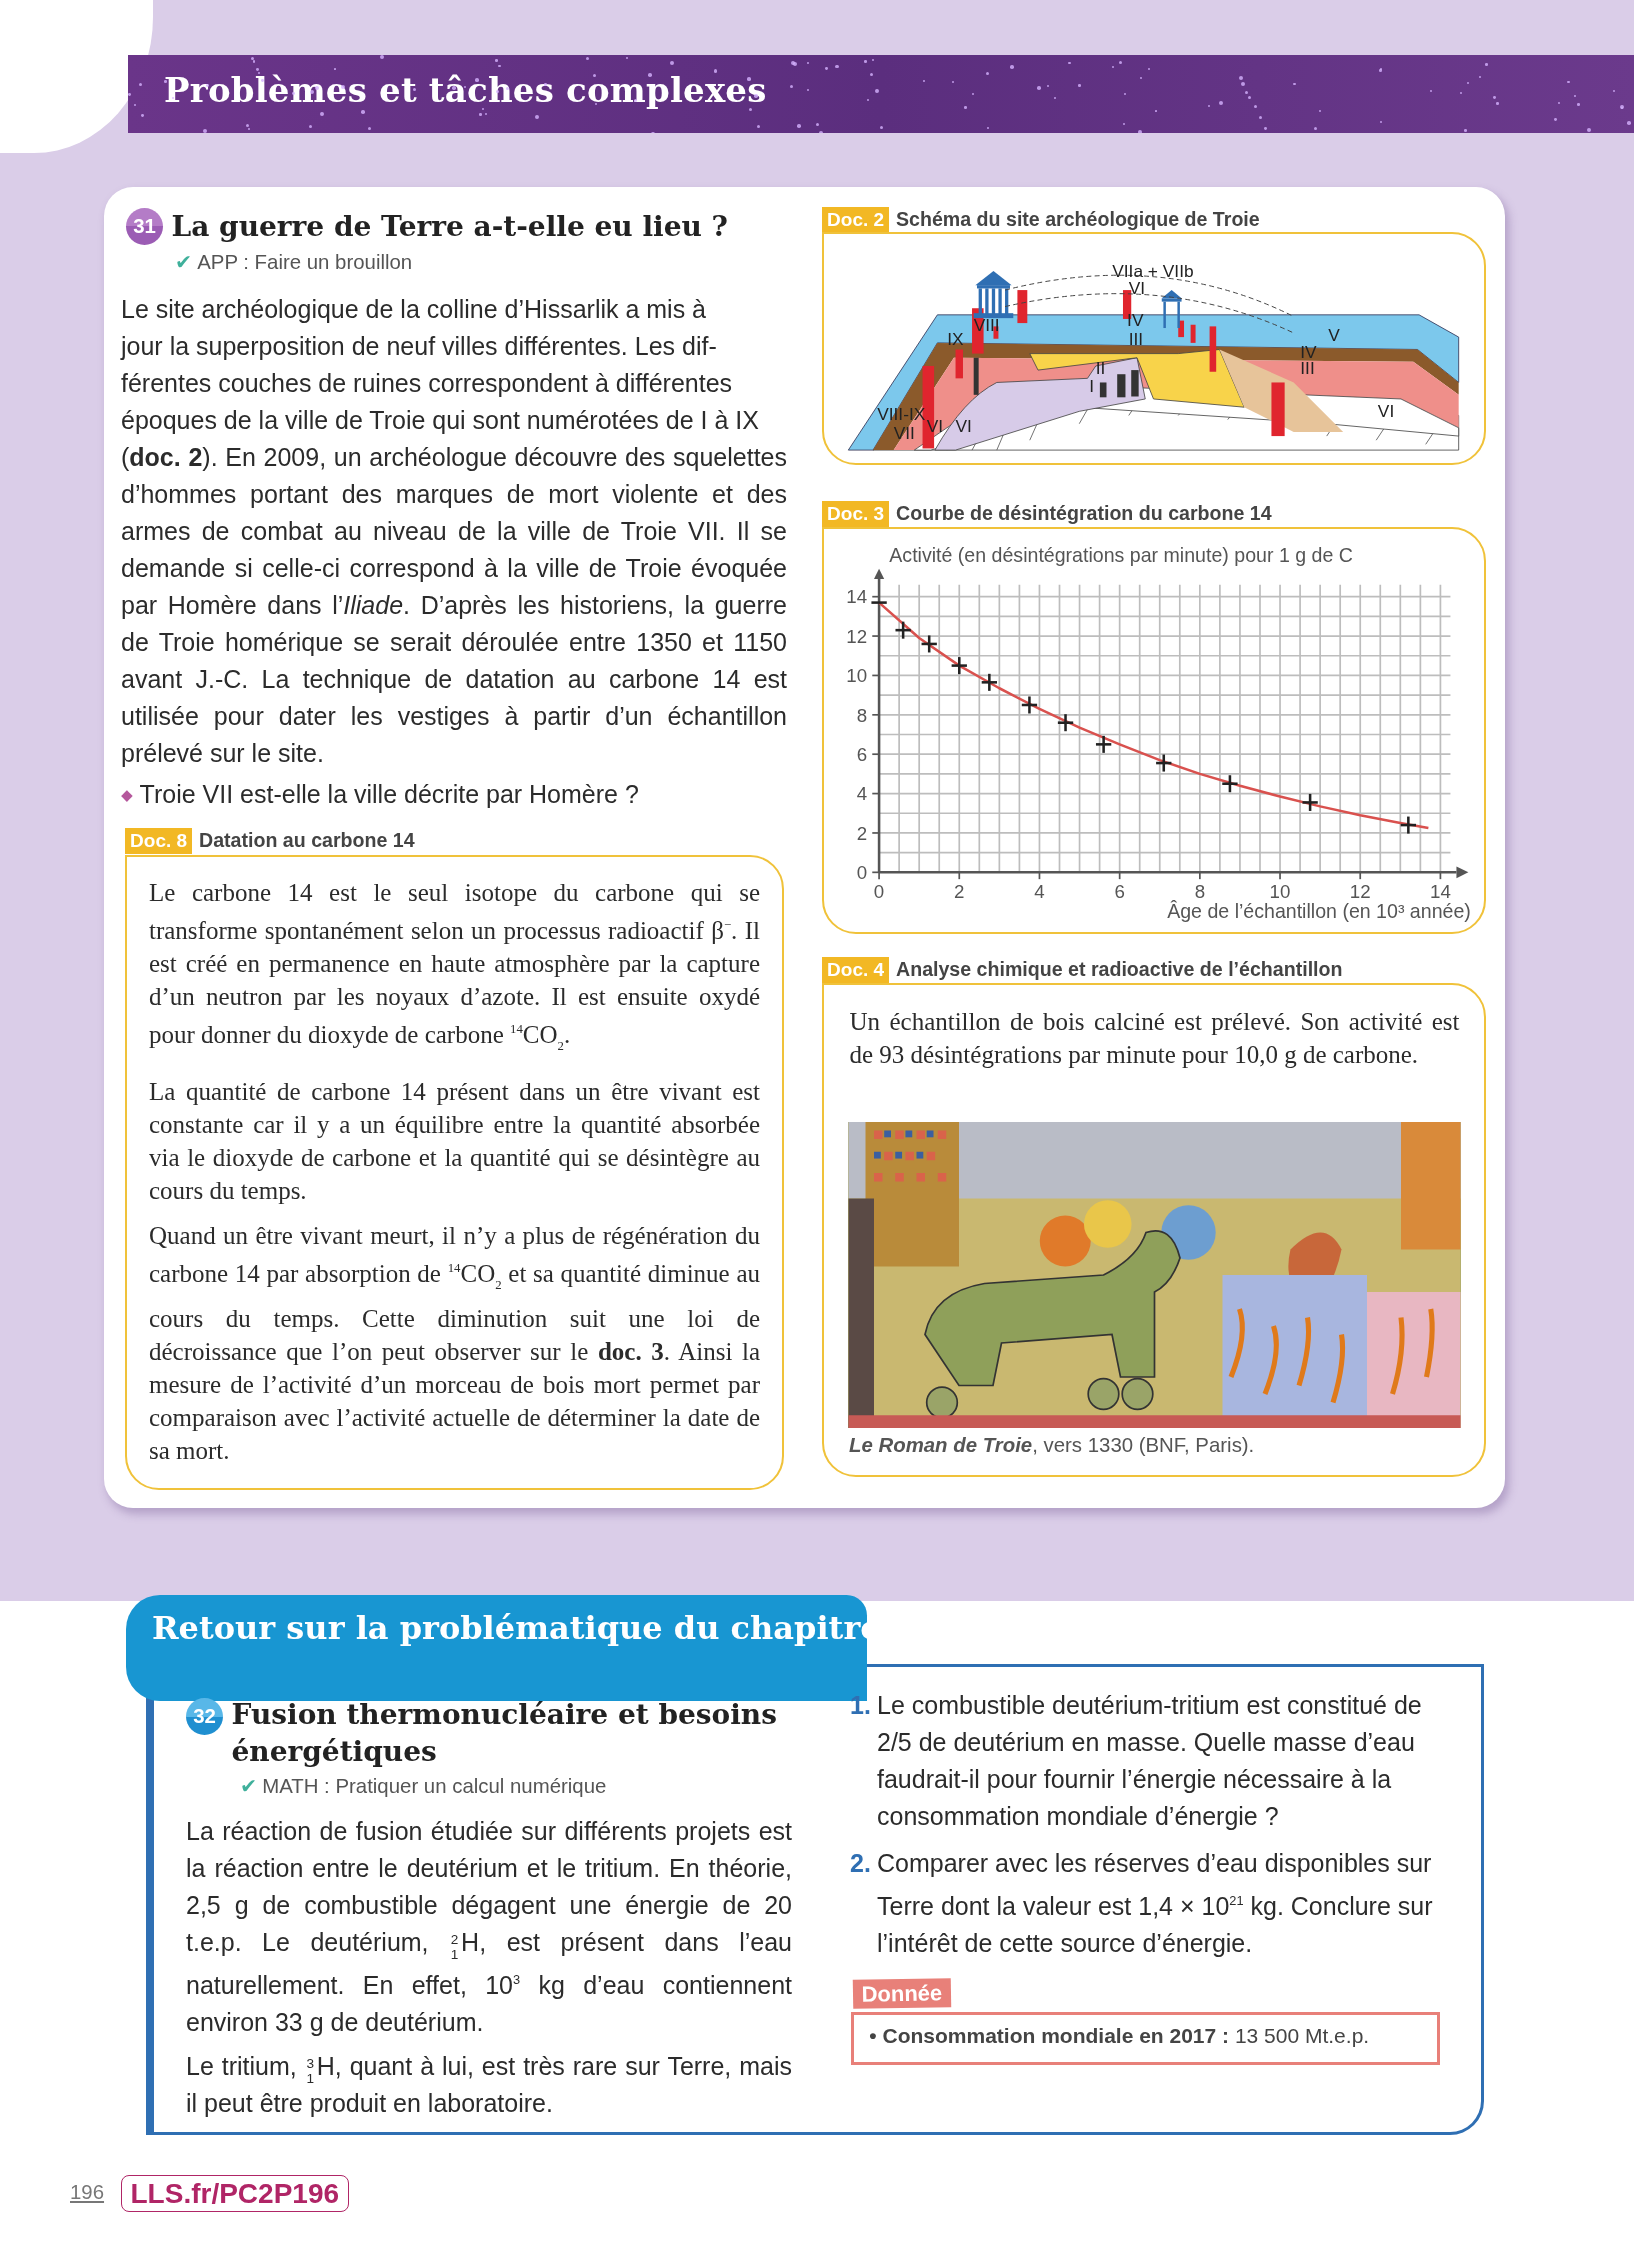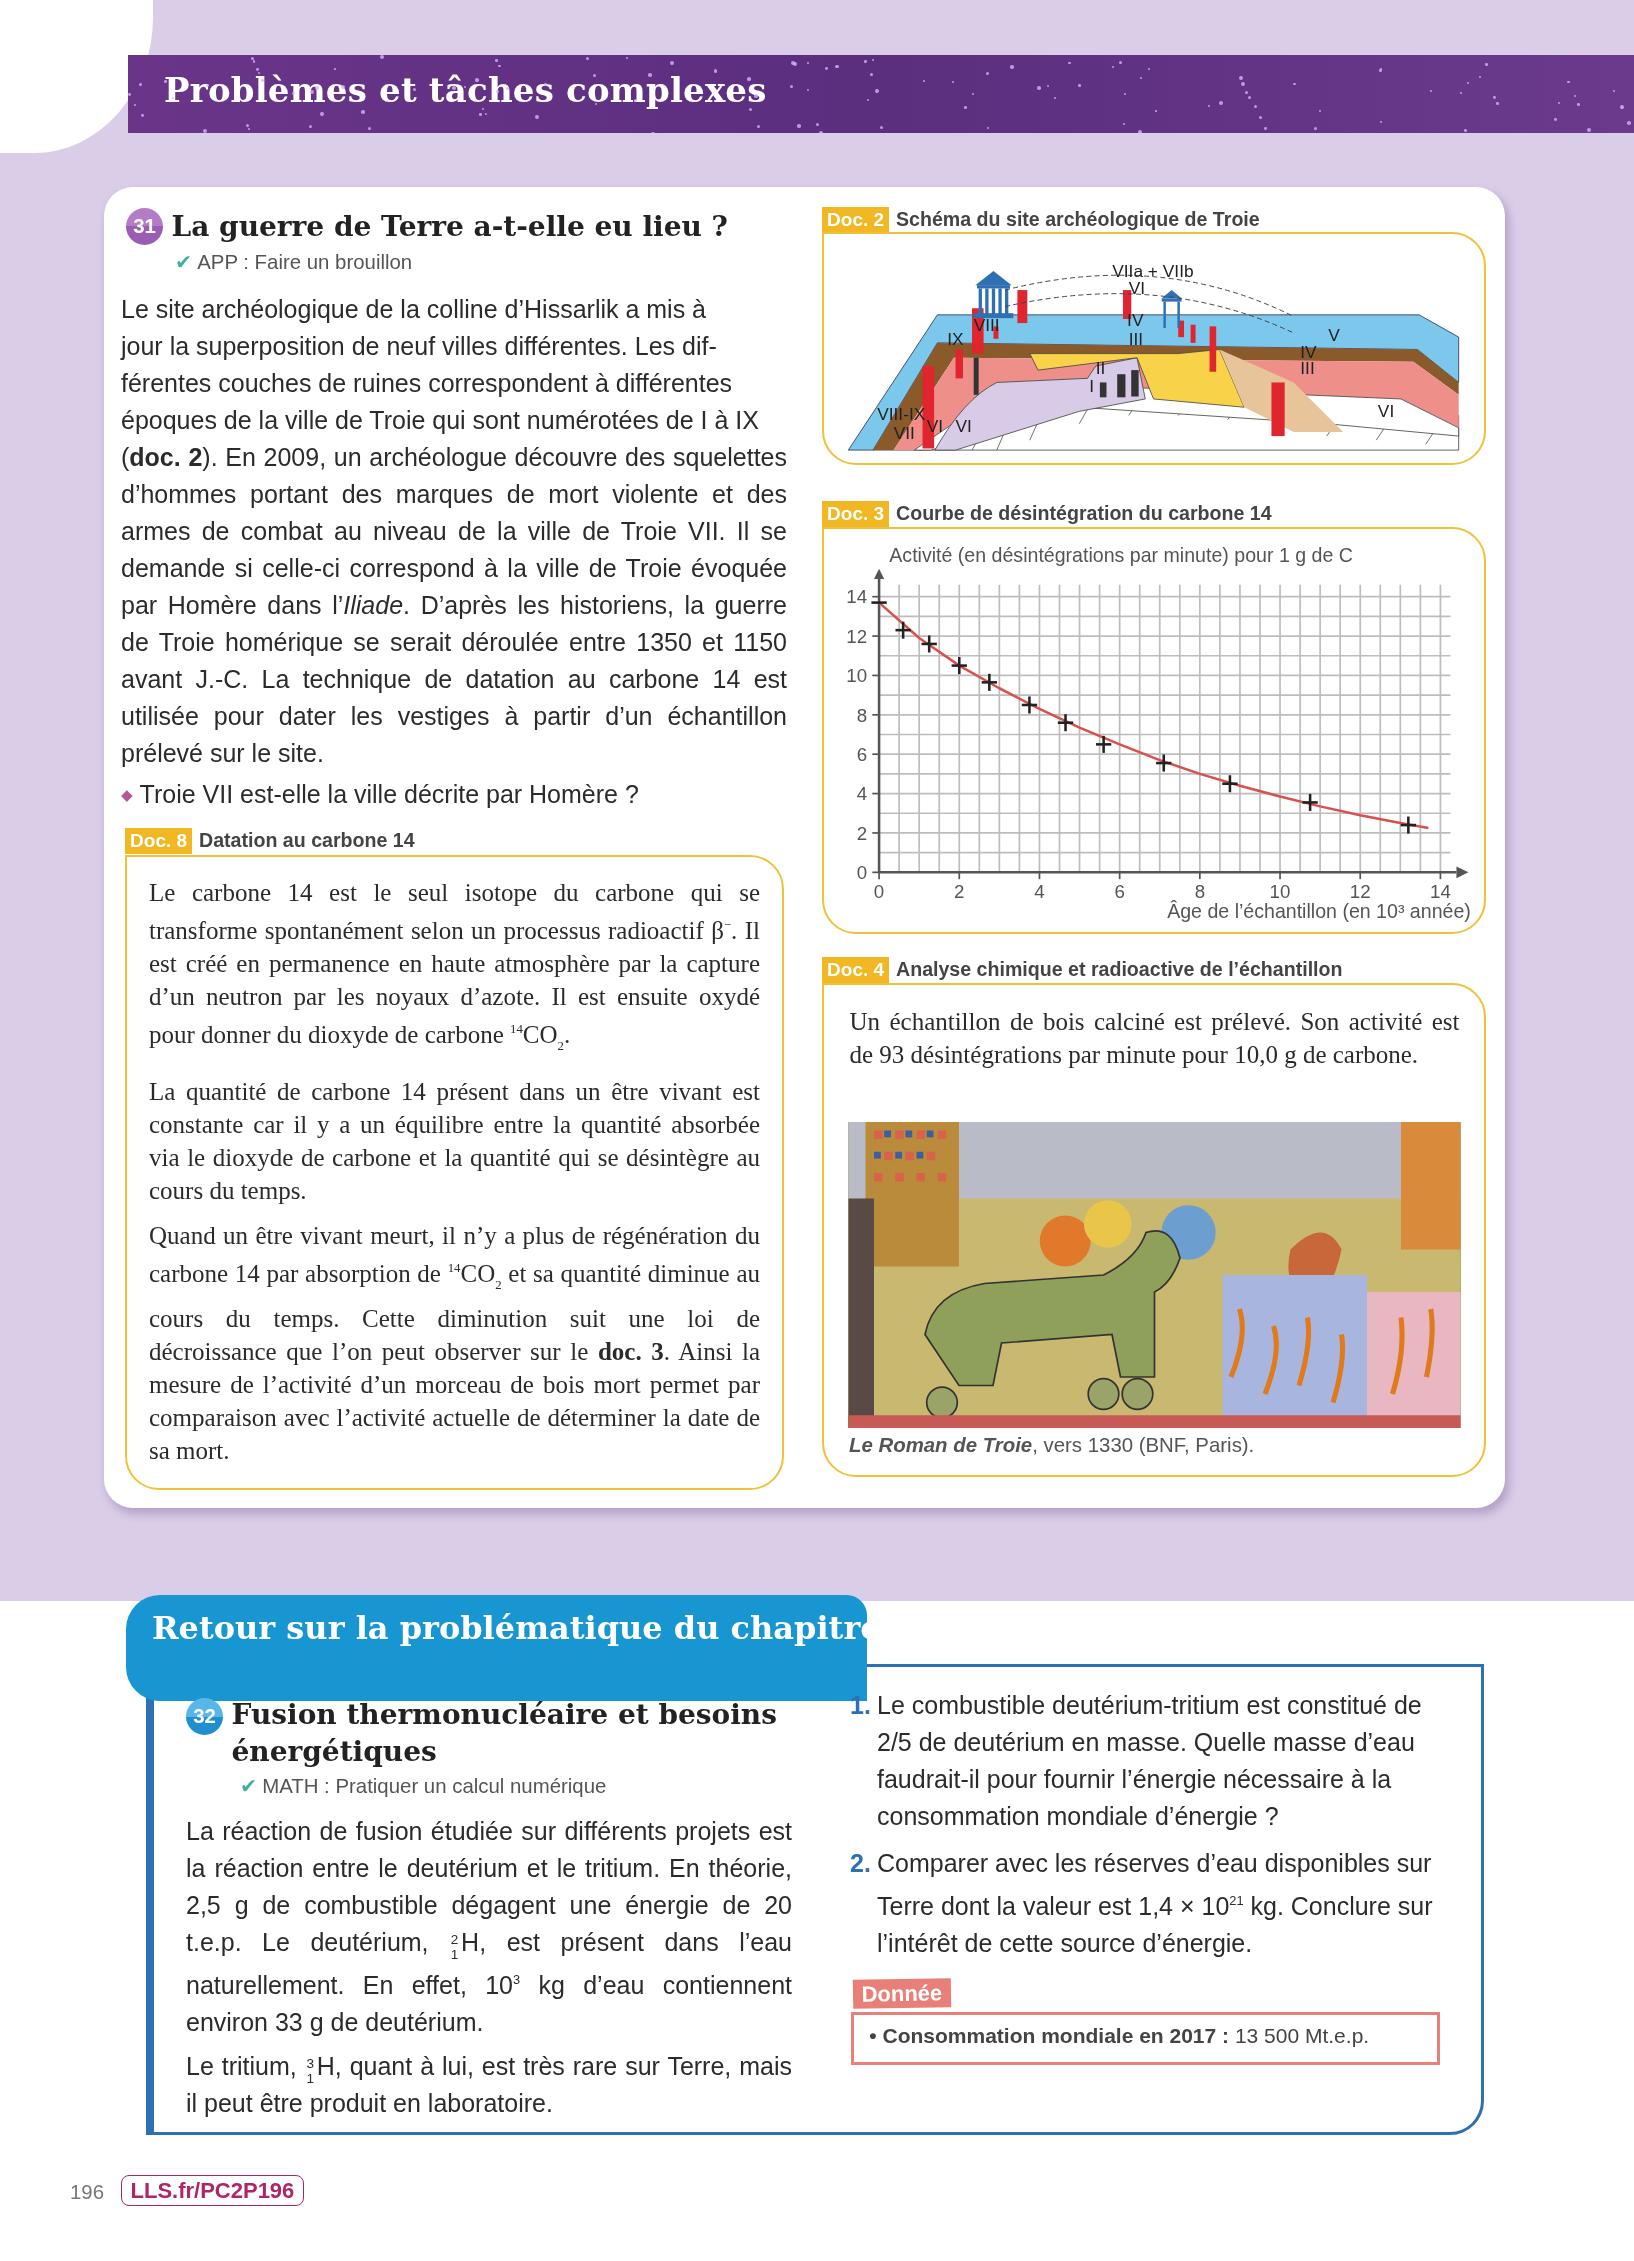--- a/index.html
+++ b/index.html
@@ -58,23 +58,23 @@
   .q-list { position: absolute; left: 850px; top: 1687px; width: 610px; }
   .q-item { display: flex; margin-bottom: 10.2px; }
   .q-num { color: #2f6fb3; font-weight: bold; font-size: 25px; width: 27px; flex-shrink: 0; line-height: 37px; }
   .q-text { font-size: 25px; line-height: 37px; color: #2b2b2b; }
 
   .donnee-tag { position: absolute; left: 853px; top: 1979px; background: #e88079; color: #fff; font-weight: bold; font-size: 22px; padding: 1.7px 8.5px; transform: rotate(-1deg); }
   .donnee-box { position: absolute; left: 851px; top: 2012px; width: 589px; height: 53px; border: 3.4px solid #e88079; background: #fff;
     font-size: 21px; color: #444; padding: 8.5px 15.3px; }
   .donnee-box b { font-weight: bold; }
 
-  .footer-num { position: absolute; left: 70px; top: 2181px; font-size: 20.4px; color: #777; }
+  .footer-num { position: absolute; left: 70px; top: 2181px; font-size: 20.4px; color: #777; text-decoration: underline; }
   .footer-link { position: absolute; left: 121px; top: 2175px; border: 1.7px solid #b02566; border-radius: 8px; padding: 1.7px 8.5px;
-    color: #b02566; font-weight: bold; font-size: 22px; }
+    color: #b02566; font-weight: bold; font-size: 28px; }
   .iso { display: inline-block; position: relative; width: 12px; height: 25.5px; vertical-align: top; }
   .iso .a { position: absolute; top: -3.4px; left: 1.7px; font-size: 13.6px; }
   .iso .z { position: absolute; top: 12px; left: 1.7px; font-size: 13.6px; }
 </style>
 </head>
 <body>
 
 <div class="top-bg"></div>
 <div class="corner-blob"></div>
 

